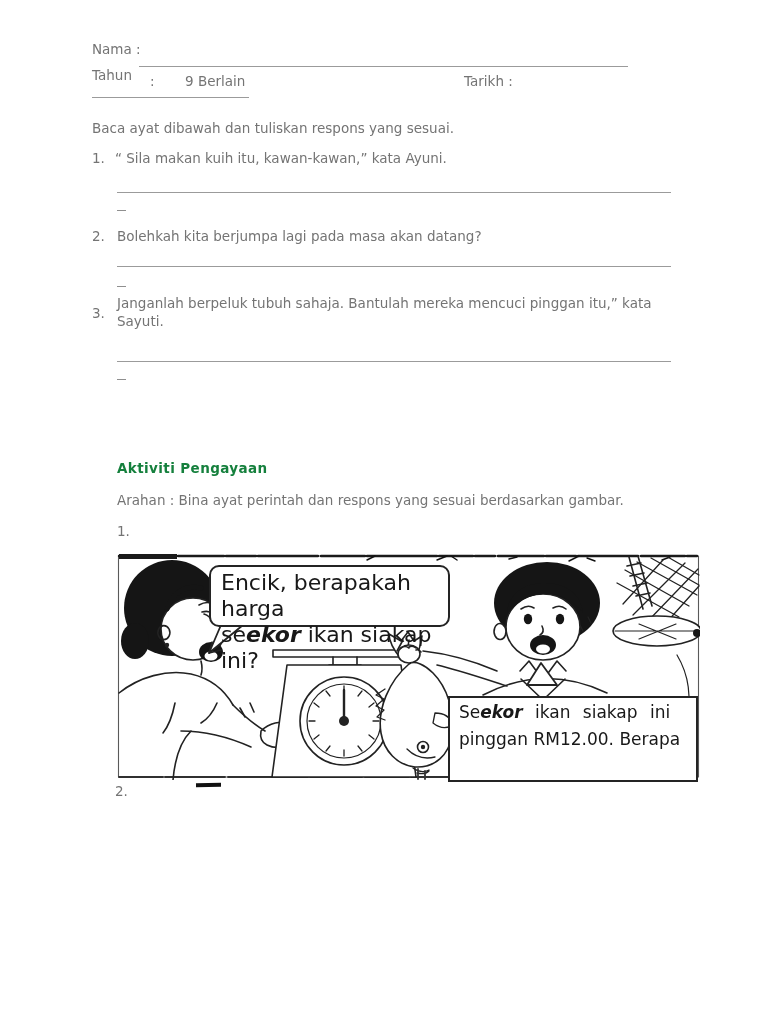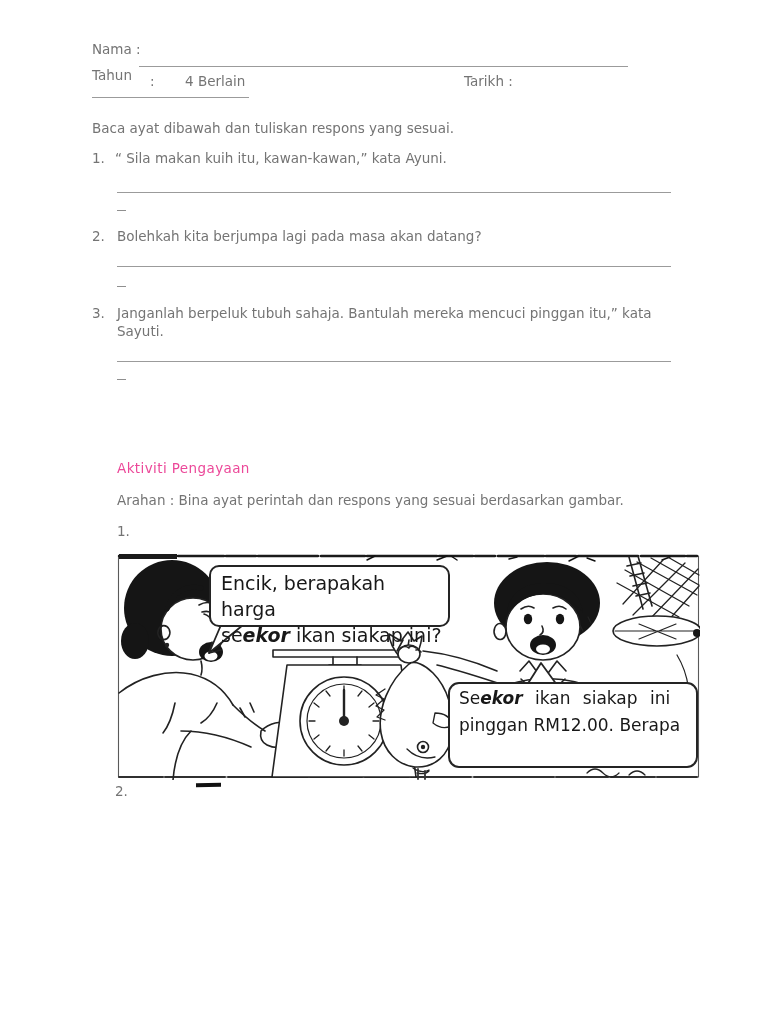--- a/index.html
+++ b/index.html
@@ -5,65 +5,65 @@
   html,body{margin:0;padding:0;background:#ffffff;}
   .page{
     position:relative;width:768px;height:1024px;background:#ffffff;
     font-family:"DejaVu Sans","Liberation Sans",sans-serif;
     color:#747474;font-size:13.5px;overflow:hidden;
   }
   .abs{position:absolute;white-space:nowrap;line-height:17px;}
   .wrap{white-space:normal;line-height:17.5px;}
   .rule{position:absolute;height:1px;background:#9b9b9b;}
   .dash{position:absolute;height:1px;background:#8f8f8f;width:9px;}
-  .title{font-weight:400;letter-spacing:0.4px;color:#ec4899;}
+  .title{font-weight:700;letter-spacing:0.4px;color:#15803d;}
   .qnum{position:absolute;}
   
   .comic{position:absolute;left:117px;top:553px;width:583px;height:227px;background:#fff;}
   .comic svg{position:absolute;left:0;top:0;}
   .bubble{
     position:absolute;background:#fff;border:2px solid #242424;color:#181818;
     font-family:"DejaVu Sans",sans-serif;box-sizing:border-box;
   }
   .b1{left:92px;top:12px;width:241px;height:62px;border-radius:10px;
-      font-size:19px;line-height:26px;padding:3px 6px 0 10px;}
-  .b2{left:331px;top:129px;width:250px;height:86px;border-radius:11px;
+      font-size:22px;line-height:26px;padding:3px 6px 0 10px;}
+  .b2{left:331px;top:143px;width:250px;height:86px;border-radius:0;
       font-size:17px;line-height:27px;padding:1px 6px 0 9px;}
   .em{font-weight:700;font-style:italic;}
   .spread{word-spacing:7px;}
   .artifact{position:absolute;background:#111;}
 </style>
 </head>
 <body>
 
 <div class="page">
 
   <div class="abs" style="left:92px;top:41px">Nama :</div>
   <div class="rule" style="left:139px;top:66px;width:489px"></div>
 
   <div class="abs" style="left:92px;top:67px">Tahun</div>
   <div class="abs" style="left:150px;top:73px">:</div>
-  <div class="abs" style="left:185px;top:73px">4 Berlain</div>
+  <div class="abs" style="left:185px;top:73px">9 Berlain</div>
   <div class="abs" style="left:464px;top:73px">Tarikh :</div>
   <div class="rule" style="left:92px;top:97px;width:157px"></div>
 
   <div class="abs" style="left:92px;top:120px">Baca ayat dibawah dan tuliskan respons yang sesuai.</div>
 
   <div class="qnum abs" style="left:92px;top:150px">1.</div>
   <div class="abs" style="left:115px;top:150px">“ Sila makan kuih itu, kawan-kawan,” kata Ayuni.</div>
   <div class="rule" style="left:117px;top:192px;width:554px"></div>
   <div class="dash" style="left:117px;top:210px"></div>
 
   <div class="qnum abs" style="left:92px;top:228px">2.</div>
   <div class="abs" style="left:117px;top:228px">Bolehkah kita berjumpa lagi pada masa akan datang?</div>
   <div class="rule" style="left:117px;top:266px;width:554px"></div>
   <div class="dash" style="left:117px;top:286px"></div>
 
   <div class="qnum abs" style="left:92px;top:305px">3.</div>
-  <div class="abs wrap" style="left:117px;top:305px;width:565px">Janganlah berpeluk tubuh sahaja. Bantulah mereka mencuci pinggan itu,” kata Sayuti.</div>
+  <div class="abs wrap" style="left:117px;top:295px;width:565px">Janganlah berpeluk tubuh sahaja. Bantulah mereka mencuci pinggan itu,” kata Sayuti.</div>
   <div class="rule" style="left:117px;top:361px;width:554px"></div>
   <div class="dash" style="left:117px;top:379px"></div>
 
   <div class="abs title" style="left:117px;top:460px">Aktiviti Pengayaan</div>
   <div class="abs" style="left:117px;top:492px">Arahan : Bina ayat perintah dan respons yang sesuai berdasarkan gambar.</div>
   <div class="abs" style="left:117px;top:523px">1.</div>
 
   <div class="comic">
     <svg width="583" height="227" viewBox="0 0 583 227">
       <g fill="none" stroke="#222" stroke-width="1.6" stroke-linecap="round" stroke-linejoin="round">

